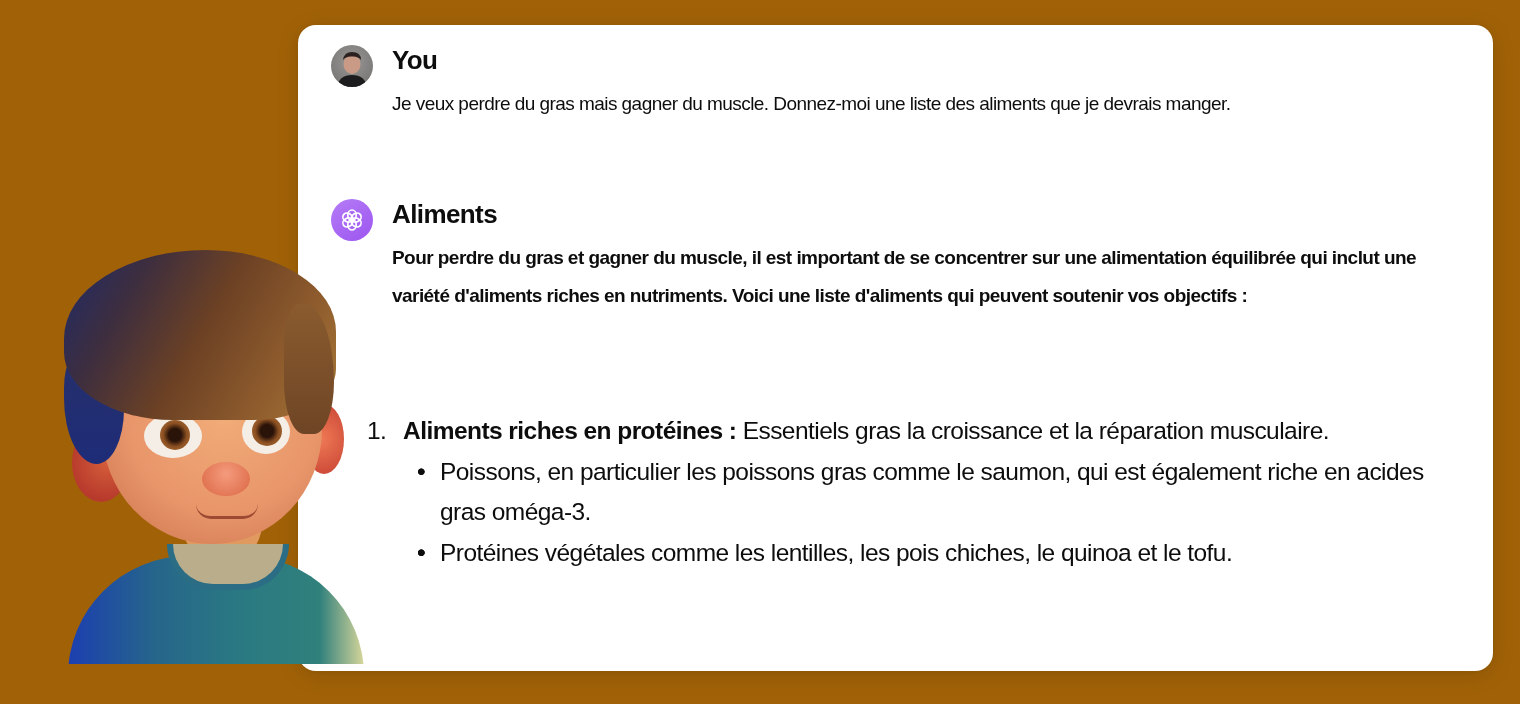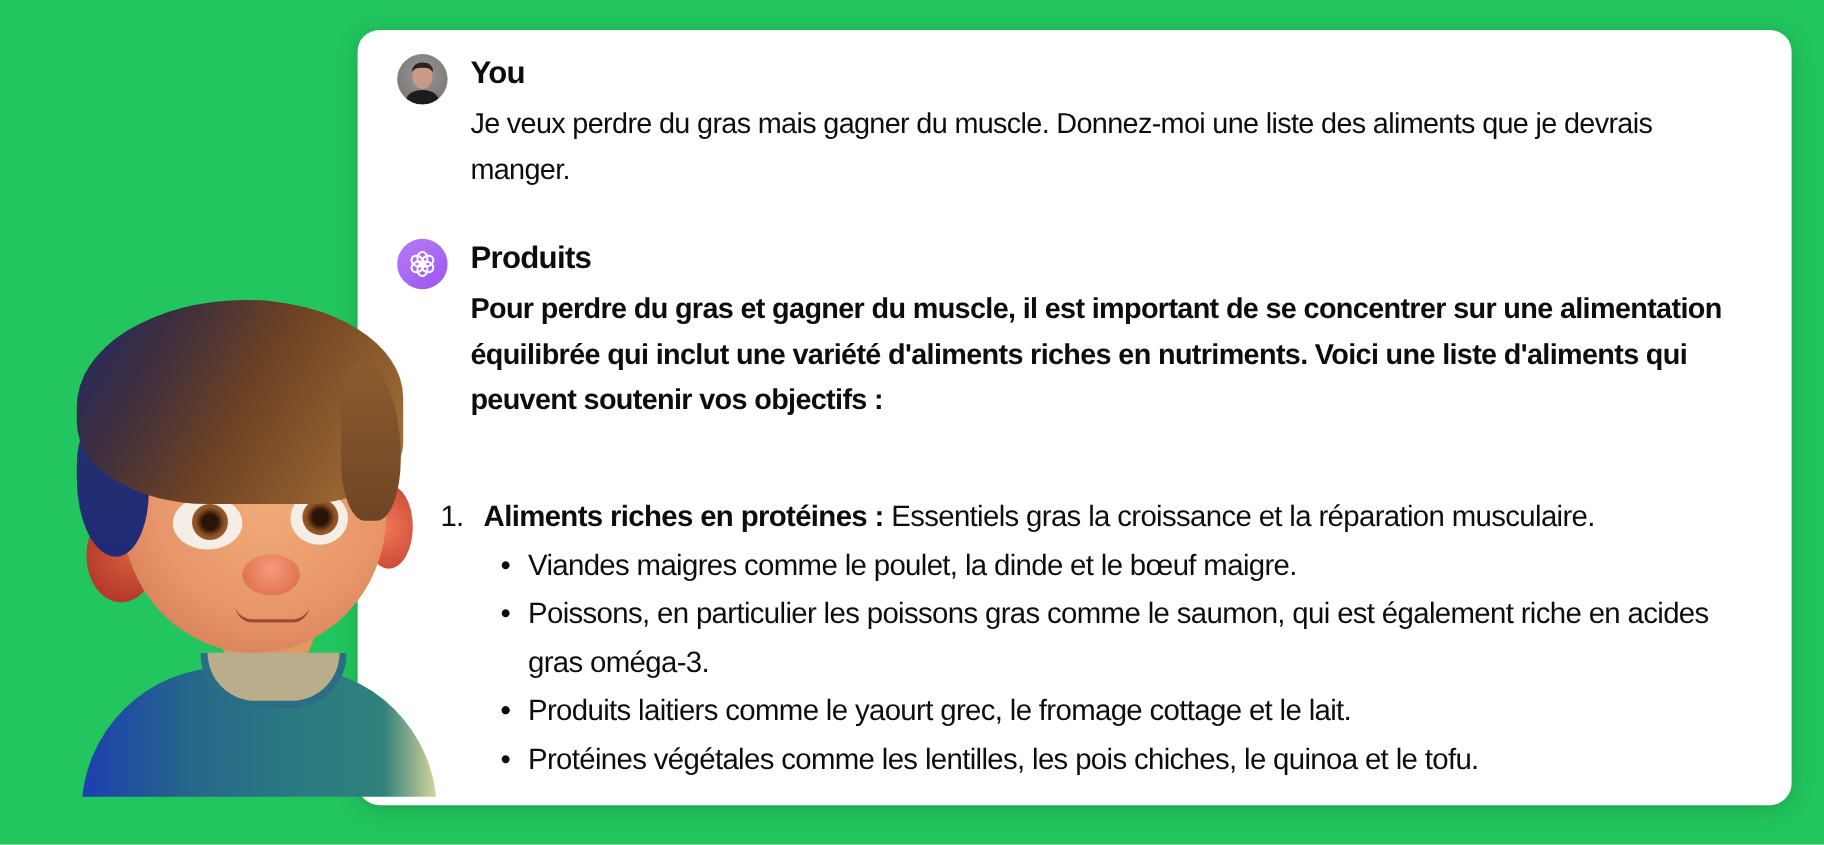--- a/index.html
+++ b/index.html
@@ -8,21 +8,21 @@
       width: 1520px;
       height: 704px;
       background: #ffffff;
       overflow: hidden;
       font-family: "Liberation Sans", sans-serif;
     }
     .stage {
       position: relative;
       width: 1520px;
       height: 704px;
-      background: #22c55e;
+      background: #a16207;
     }
     .chat-card {
       position: absolute;
       left: 298px;
       top: 25px;
       width: 1195px;
       height: 646px;
       background: #ffffff;
       border-radius: 18px;
       box-shadow: 0 4px 22px rgba(0,0,0,0.13), 0 1px 4px rgba(0,0,0,0.05);
@@ -61,21 +61,21 @@
       font-weight: bold;
       font-size: 26px;
       color: #0d0d0d;
       letter-spacing: -0.6px;
     }
     .body-text {
       position: absolute;
       left: 94px;
       top: 42px;
       width: 1060px;
-      font-size: 24px;
+      font-size: 19px;
       line-height: 38px;
       color: #0d0d0d;
       letter-spacing: -0.55px;
     }
     .user-text { width: 1040px; }
     .intro-text { width: 1050px; font-weight: bold; }
     .list-block {
       position: absolute;
       left: 69px;
       top: 214px;
@@ -272,43 +272,41 @@
           <g fill="none" stroke="#ffffff" stroke-width="1.7" stroke-linejoin="round">
             <ellipse cx="13" cy="8.2" rx="4.2" ry="5.2"></ellipse>
             <ellipse cx="13" cy="8.2" rx="4.2" ry="5.2" transform="rotate(60 13 13)"></ellipse>
             <ellipse cx="13" cy="8.2" rx="4.2" ry="5.2" transform="rotate(120 13 13)"></ellipse>
             <ellipse cx="13" cy="8.2" rx="4.2" ry="5.2" transform="rotate(180 13 13)"></ellipse>
             <ellipse cx="13" cy="8.2" rx="4.2" ry="5.2" transform="rotate(240 13 13)"></ellipse>
             <ellipse cx="13" cy="8.2" rx="4.2" ry="5.2" transform="rotate(300 13 13)"></ellipse>
           </g>
         </svg>
       </div>
-      <div class="sender">Produits</div>
+      <div class="sender">Aliments</div>
       <div class="body-text intro-text">Pour perdre du gras et gagner du muscle, il est important de se concentrer sur une alimentation équilibrée qui inclut une variété d'aliments riches en nutriments. Voici une liste d'aliments qui peuvent soutenir vos objectifs :</div>
 
       <div class="list-block">
         <div class="ol-item">
           <span class="ol-num">1.</span>
           <span class="ol-title">Aliments riches en protéines :</span><span> Essentiels gras la croissance et la réparation musculaire.</span>
         </div>
         <ul class="ul-list">
           <li class="ul-item">
             <span class="bullet">•</span>
-            <span>Viandes maigres comme le poulet, la dinde et le bœuf maigre.</span>
           </li>
           <li class="ul-item">
             <span class="bullet">•</span>
             <span>Poissons, en particulier les poissons gras comme le saumon, qui est également riche en acides gras oméga-3.</span>
           </li>
           <li class="ul-item">
             <span class="bullet">•</span>
           </li>
           <li class="ul-item">
             <span class="bullet">•</span>
-            <span>Produits laitiers comme le yaourt grec, le fromage cottage et le lait.</span>
           </li>
           <li class="ul-item">
             <span class="bullet">•</span>
             <span>Protéines végétales comme les lentilles, les pois chiches, le quinoa et le tofu.</span>
           </li>
         </ul>
       </div>
     </div>
   </div>
 

